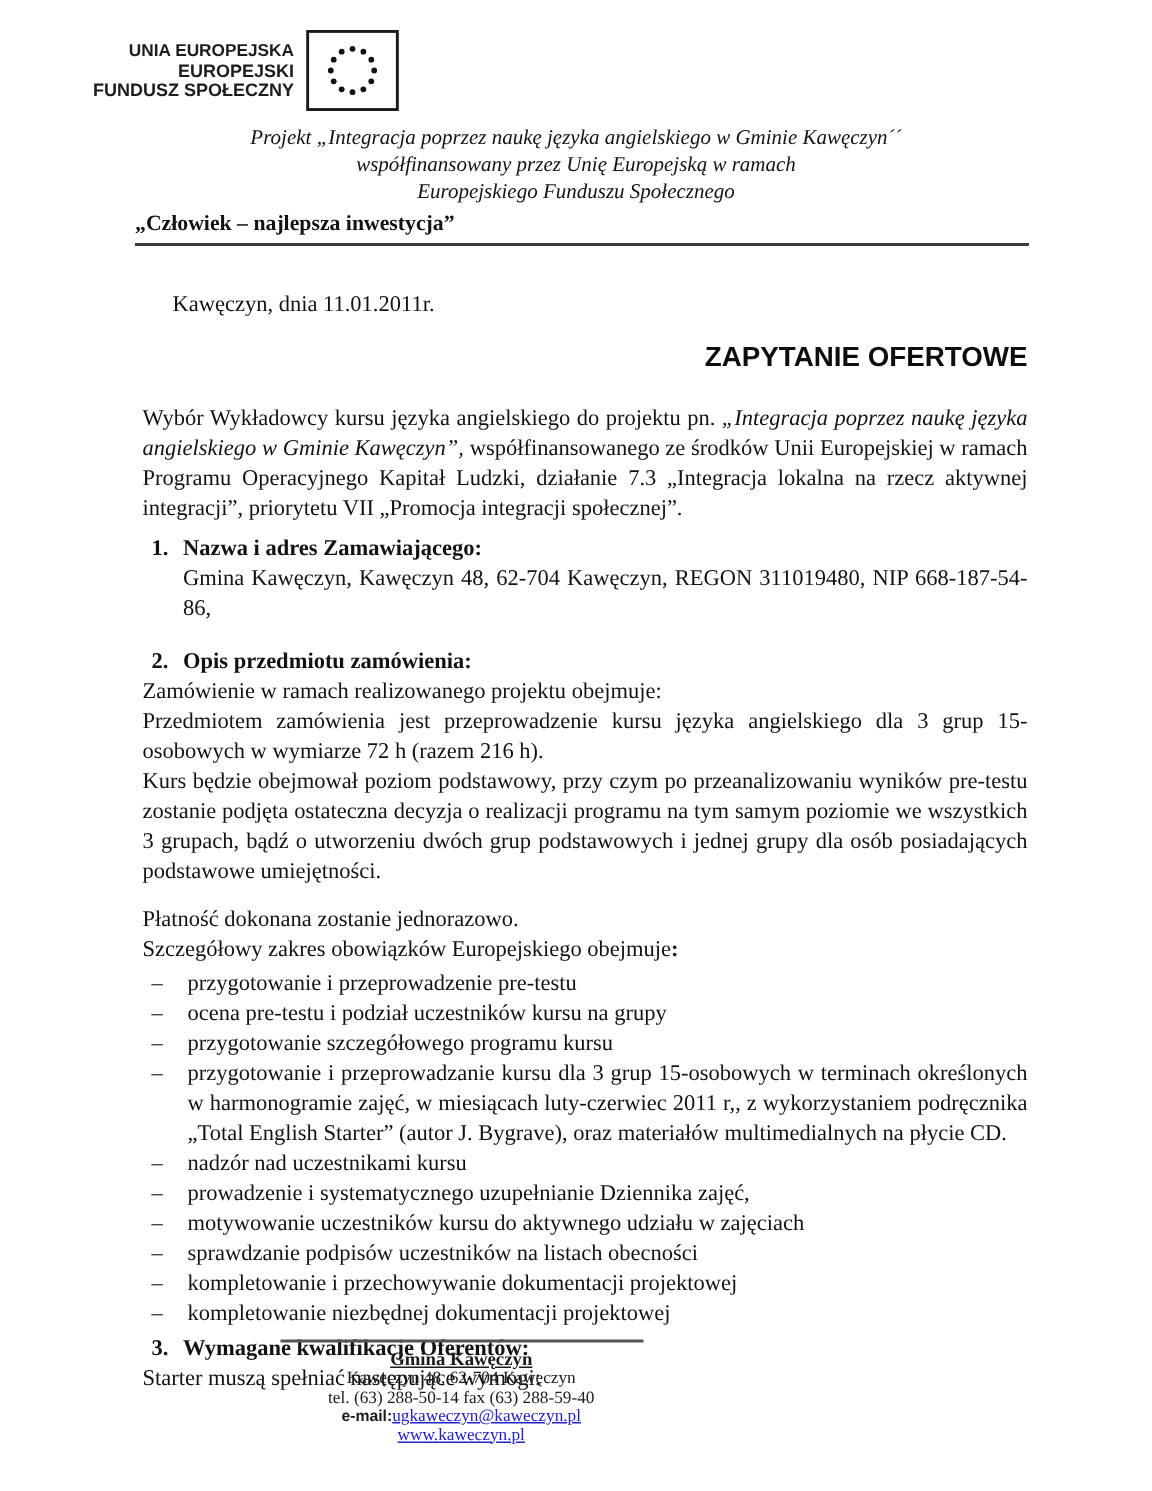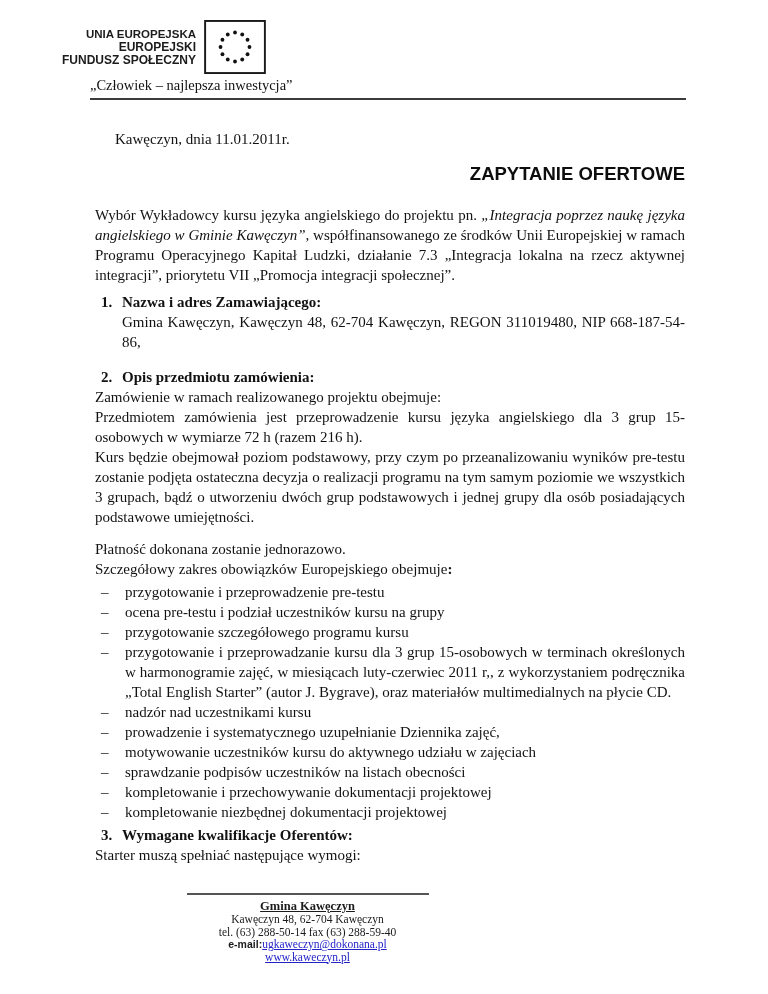--- a/index.html
+++ b/index.html
@@ -37,21 +37,21 @@
   
   .project-lines{
     margin-top:10px;text-align:center;
     font-style:italic;font-size:14px;line-height:18px;color:#131313;
   }
   .motto-row{
     margin:1px 82px 0 90px;
     border-bottom:2px solid #3c3c3c;
     padding-bottom:3px;
   }
-  .motto{font-weight:normal;font-size:14.5px;text-align:right;}
+  .motto{font-weight:bold;font-size:14.5px;text-align:right;}
   
   .content{padding:0 83px 0 95px;}
   .date-line{margin-top:29px;margin-left:20px;}
   .doc-title{
     margin:14px 0 0 0;text-align:right;
     font-family:"Liberation Sans", sans-serif;font-weight:bold;
     font-size:18.5px;line-height:22px;color:#0d0d0d;
   }
   p{margin:0;}
   .justify{text-align:justify;}
@@ -111,20 +111,25 @@
           <circle cx="24.5" cy="41" r="2"></circle>
           <circle cx="19" cy="35.5" r="2"></circle>
           <circle cx="17" cy="28" r="2"></circle>
           <circle cx="19" cy="20.5" r="2"></circle>
           <circle cx="24.5" cy="15" r="2"></circle>
         </g>
       </svg>
     </div>
   </div>
 
+  <div class="project-lines">
+    <div>Projekt „Integracja poprzez naukę języka angielskiego w Gminie Kawęczyn´´</div>
+    <div>współfinansowany przez Unię Europejską w ramach</div>
+    <div>Europejskiego Funduszu Społecznego</div>
+  </div>
   <div class="motto-row">
     <span class="motto">„Człowiek – najlepsza inwestycja”</span>
   </div>
 
   <div class="content">
 
     <p class="date-line">Kawęczyn, dnia 11.01.2011r.</p>
 
     <h1 class="doc-title">ZAPYTANIE OFERTOWE</h1>
 
@@ -195,17 +200,17 @@
     </div>
     <p>Starter muszą spełniać następujące wymogi:</p>
 
   </div>
 
   <div class="footer">
     <div class="foot-rule"></div>
     <div class="foot-org">Gmina Kawęczyn</div>
     <div class="foot-line">Kawęczyn 48, 62-704 Kawęczyn</div>
     <div class="foot-line">tel. (63) 288-50-14 fax (63) 288-59-40</div>
-    <div class="foot-line"><span class="email-label">e-mail:</span><a class="link">ugkaweczyn@dokonana.pl</a></div>
+    <div class="foot-line"><span class="email-label">e-mail:</span><a class="link">ugkaweczyn@kaweczyn.pl</a></div>
     <div class="foot-line"><a class="link">www.kaweczyn.pl</a></div>
   </div>
 
 </div>
 
 </body></html>

